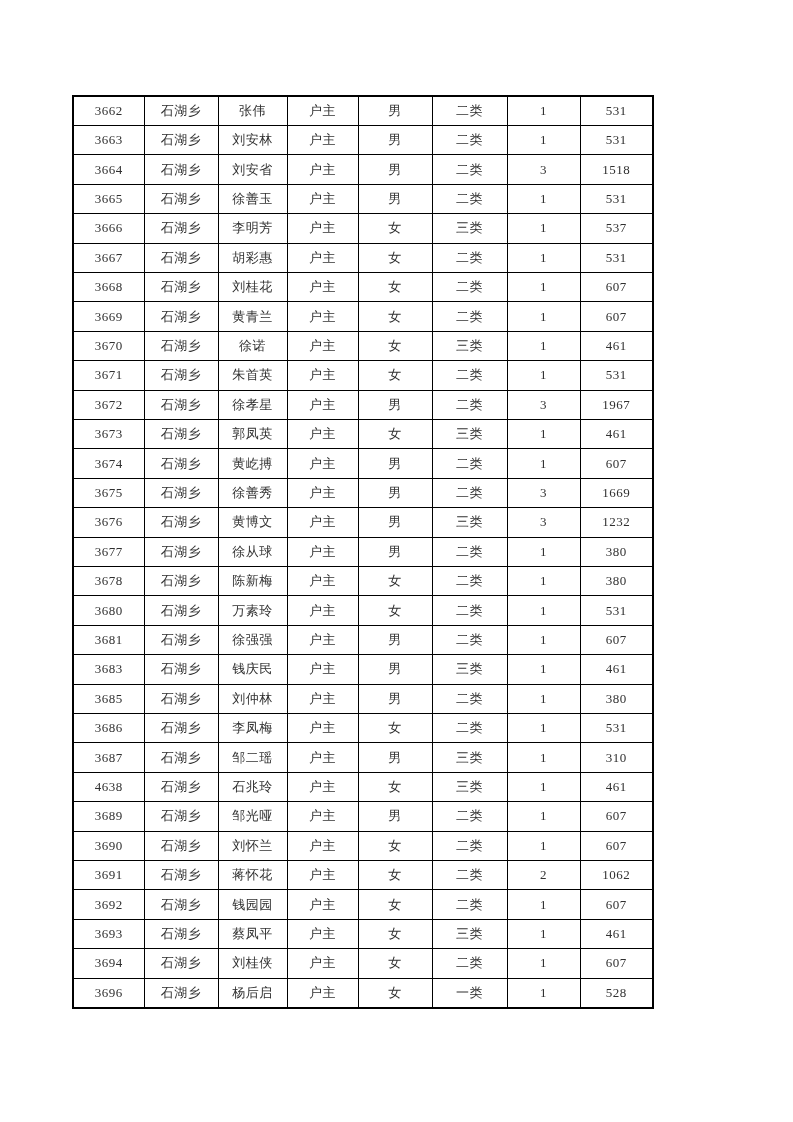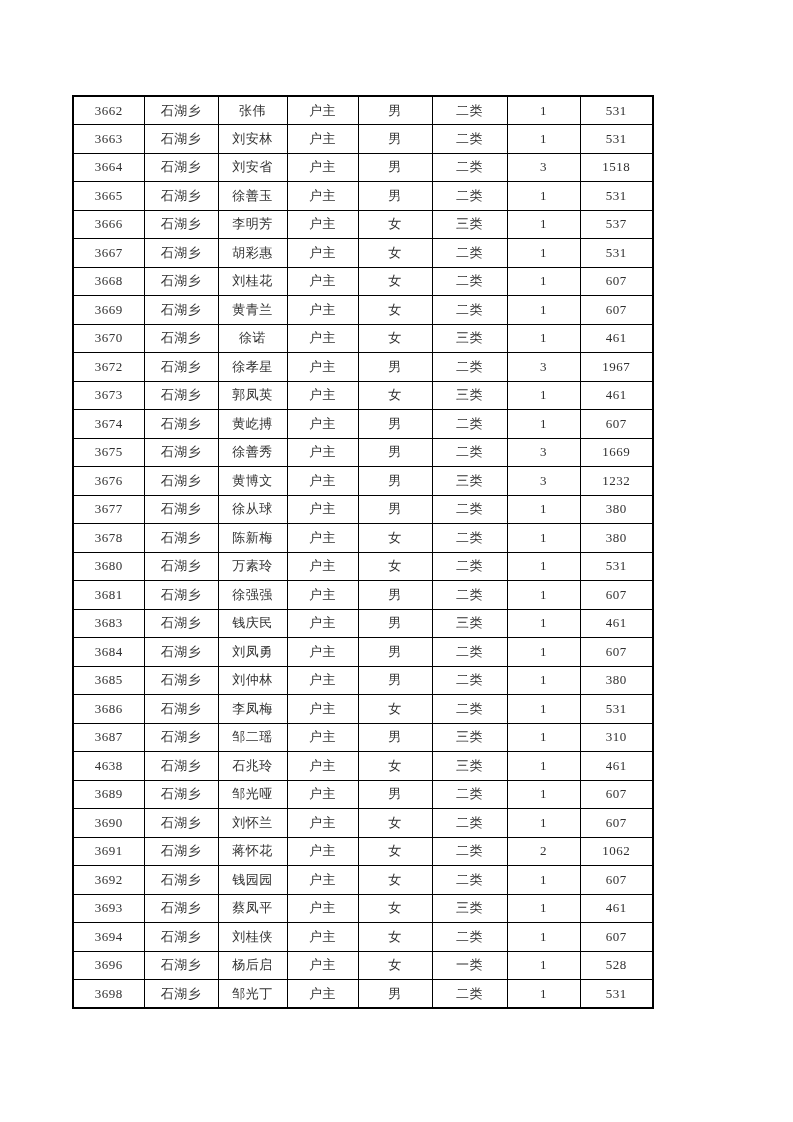--- a/index.html
+++ b/index.html
@@ -148,20 +148,30 @@
           <td>3670</td>
           <td>石湖乡</td>
           <td>徐诺</td>
           <td>户主</td>
           <td>女</td>
           <td>三类</td>
           <td>1</td>
           <td>461</td>
         </tr>
         <tr>
+          <td>3671</td>
+          <td>石湖乡</td>
+          <td>朱首英</td>
+          <td>户主</td>
+          <td>女</td>
+          <td>二类</td>
+          <td>1</td>
+          <td>531</td>
+        </tr>
+        <tr>
           <td>3672</td>
           <td>石湖乡</td>
           <td>徐孝星</td>
           <td>户主</td>
           <td>男</td>
           <td>二类</td>
           <td>3</td>
           <td>1967</td>
         </tr>
         <tr>
@@ -248,30 +258,20 @@
           <td>3683</td>
           <td>石湖乡</td>
           <td>钱庆民</td>
           <td>户主</td>
           <td>男</td>
           <td>三类</td>
           <td>1</td>
           <td>461</td>
         </tr>
         <tr>
-          <td>3684</td>
-          <td>石湖乡</td>
-          <td>刘凤勇</td>
-          <td>户主</td>
-          <td>男</td>
-          <td>二类</td>
-          <td>1</td>
-          <td>607</td>
-        </tr>
-        <tr>
           <td>3685</td>
           <td>石湖乡</td>
           <td>刘仲林</td>
           <td>户主</td>
           <td>男</td>
           <td>二类</td>
           <td>1</td>
           <td>380</td>
         </tr>
         <tr>
@@ -366,26 +366,16 @@
         </tr>
         <tr>
           <td>3696</td>
           <td>石湖乡</td>
           <td>杨后启</td>
           <td>户主</td>
           <td>女</td>
           <td>一类</td>
           <td>1</td>
           <td>528</td>
-        </tr>
-        <tr>
-          <td>3698</td>
-          <td>石湖乡</td>
-          <td>邹光丁</td>
-          <td>户主</td>
-          <td>男</td>
-          <td>二类</td>
-          <td>1</td>
-          <td>531</td>
         </tr>
       </tbody>
   </table>
 </div>
 
 </body></html>

